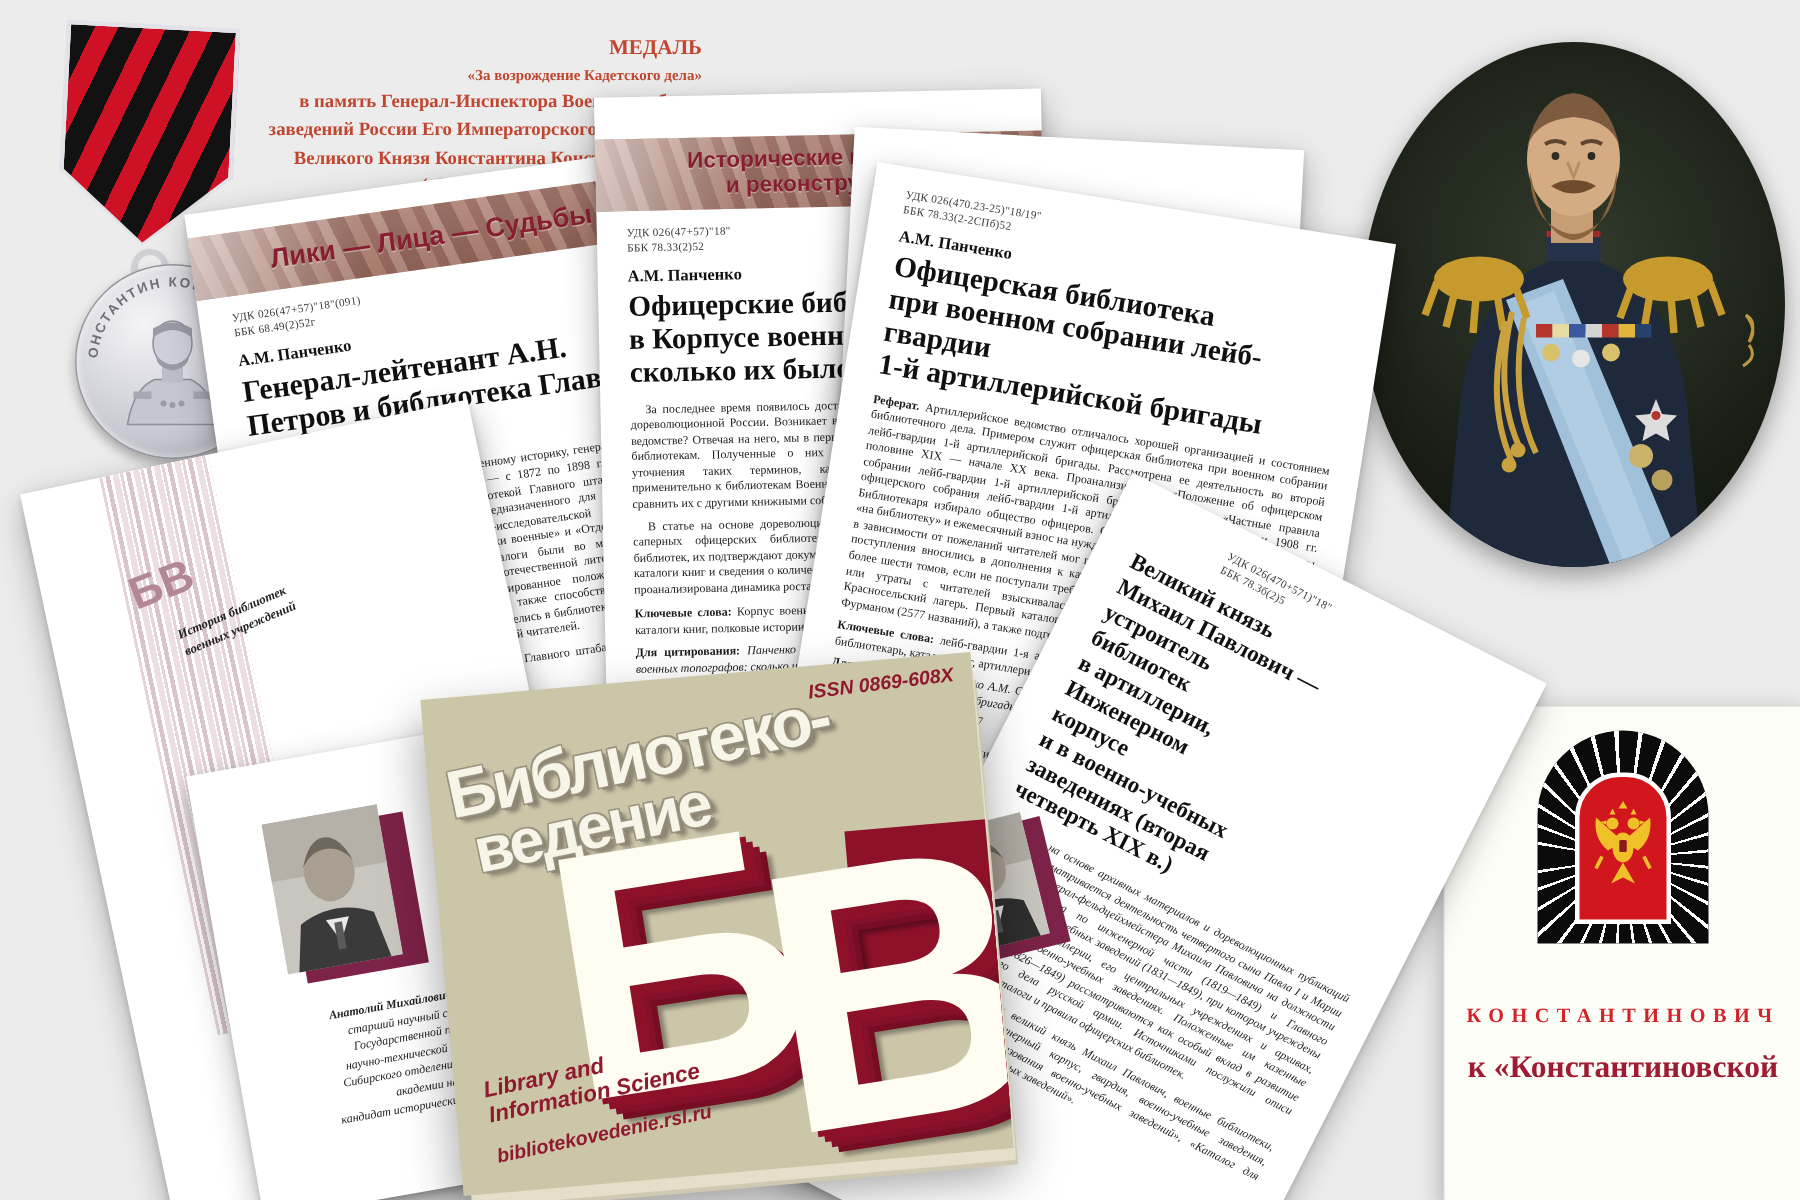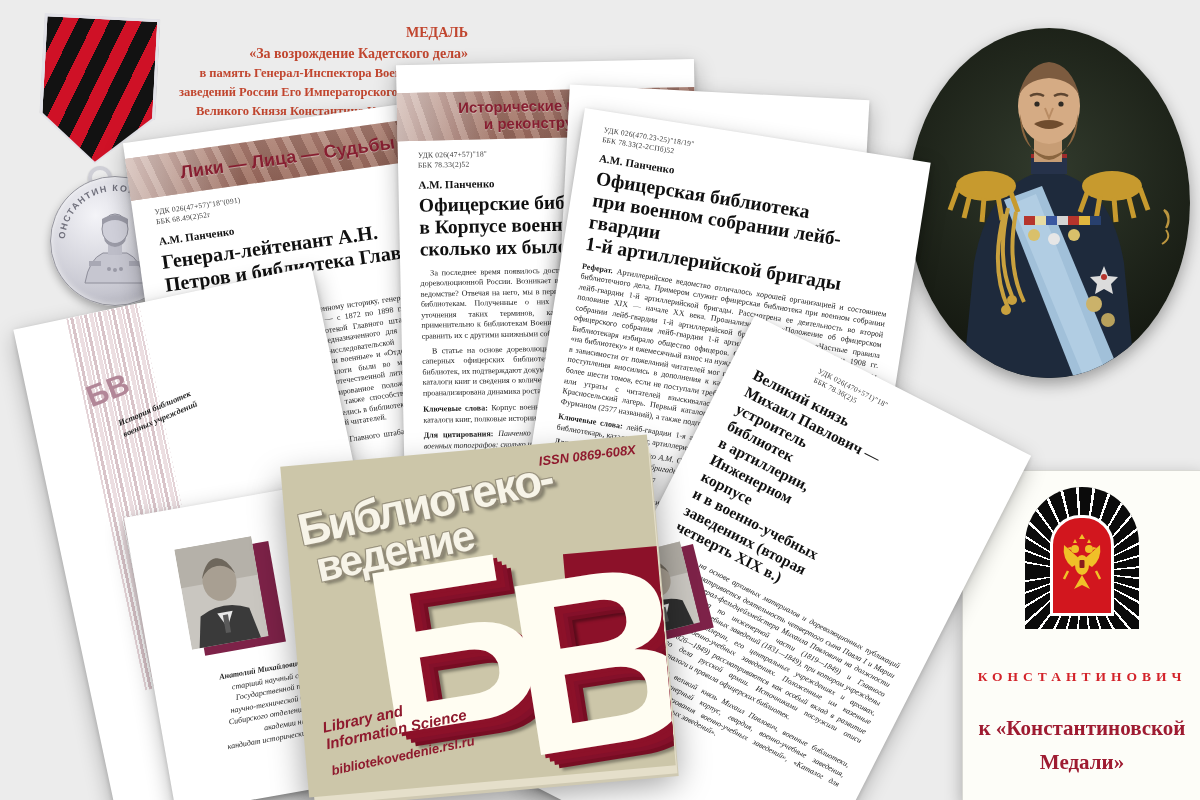--- a/index.html
+++ b/index.html
@@ -33,40 +33,40 @@
      background:repeating-linear-gradient(113deg,#121212 0 15px,#cf1126 15px 29px);}
   .medal-ring{position:absolute;left:70px;top:158px;width:16px;height:16px;border-radius:50%;
      border:4px solid #cfcfd6;background:transparent;box-shadow:0 1px 2px rgba(0,0,0,.3);}
   .medal-disc{position:absolute;left:32px;top:168px;width:128px;height:128px;border-radius:50%;
      background:radial-gradient(circle at 35% 30%,#f4f4f8,#cdcdd6 55%,#a6a6b2);
      border:1px solid #97979f;box-shadow:0 4px 8px rgba(0,0,0,.3),inset 0 0 6px rgba(255,255,255,.8);}
 
   
   .medal-caption{left:150px;top:22px;width:318px;text-align:right;color:#c1462f;line-height:1.5;}
   .mc0{font-size:14px;font-weight:bold;}
-  .mc1{font-size:14px;font-weight:bold;}
+  .mc1{font-size:10px;font-weight:bold;}
   .mcx{font-size:12.5px;font-weight:bold;}
   .mc5{font-size:13.5px;font-weight:bold;}
 
   
   .portrait{left:908px;top:28px;width:282px;height:350px;border-radius:50%;overflow:hidden;
     background:radial-gradient(circle at 50% 40%,#313a2c,#161a12 75%);box-shadow:0 6px 16px rgba(0,0,0,.35);}
 
   
   .cert{left:962px;top:470px;width:238px;height:330px;background:#fdfdf8;border:1px solid #d9d9d4;
         box-shadow:0 6px 16px rgba(0,0,0,.3);}
   .arch{position:absolute;left:50%;top:16px;transform:translateX(-50%);width:114px;height:142px;
         background:#0b0b0b;border-radius:58px 58px 0 0;overflow:hidden;}
   .rays{position:absolute;inset:0;
         background:repeating-conic-gradient(from -90deg at 50% 60%,rgba(255,255,255,0) 0deg 9deg,#fff 9deg 11deg);}
   .redarch{position:absolute;left:50%;top:28px;transform:translateX(-50%);width:58px;height:95px;
         background:#d2161e;border:3px solid #fff;border-radius:30px 30px 0 0;display:flex;align-items:center;justify-content:center;}
   .cert-title{position:absolute;left:0;right:0;top:198px;text-align:center;color:#d3232a;
         font-size:13.5px;font-weight:bold;letter-spacing:5px;}
-  .cert-sub{position:absolute;left:0;right:0;top:241px;text-align:center;color:#9e1b31;
+  .cert-sub{position:absolute;left:0;right:0;top:224px;text-align:center;color:#9e1b31;
         font-size:21px;font-weight:bold;line-height:1.6;}
 
   
   .cover{left:294px;top:450px;width:368px;height:332px;transform:rotate(-5deg);background:#ccc6a9;
          box-shadow:3px 10px 0 -2px #e5dfca,6px 15px 0 -4px #cfc9b2,0 16px 34px rgba(0,0,0,.40);overflow:hidden;z-index:10;}
   .issn{position:absolute;right:12px;top:8px;color:#8f1a2e;font-family:"Liberation Sans",sans-serif;
         font-weight:bold;font-style:italic;font-size:13px;transform:rotate(-2deg);}
   .cov-red{position:absolute;right:-4px;top:112px;width:98px;height:98px;background:#8c1129;}
   .cov-title{position:absolute;left:14px;top:30px;transform:rotate(-7deg);color:#f7f4e8;
         font-family:"Liberation Sans","DejaVu Sans",sans-serif;font-weight:bold;font-size:45px;line-height:.9;letter-spacing:-2px;
@@ -389,15 +389,14 @@
           <path d="M22,42 L14,56 L22,52 L30,56 Z"></path>
           <path d="M8,38 l-4,8 M36,38 l4,8" stroke="#f0c028" stroke-width="2.5"></path>
         </g>
         <rect x="19.5" y="27" width="5" height="8" rx="1" fill="#8a1c1c"></rect>
       </svg>
     </div>
   </div>
   <div class="cert-title">КОНСТАНТИНОВИЧ</div>
   <div class="cert-sub">
     <div>к «Константиновской</div>
-    <div>Медали»</div>
   </div>
 </div>
 
 </body></html>

